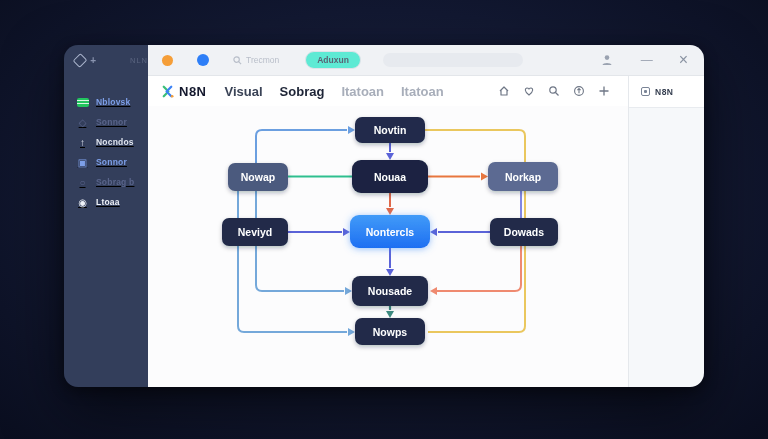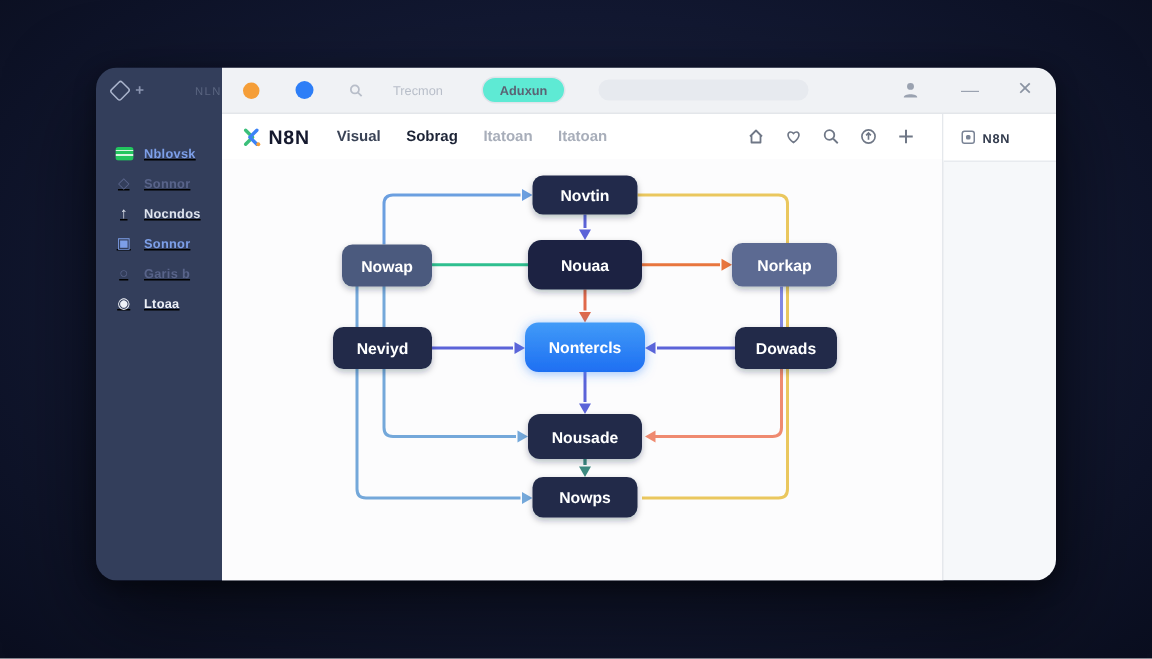--- a/index.html
+++ b/index.html
@@ -28,38 +28,38 @@
 
   
   .win-right { flex:1; display:flex; flex-direction:column; }
 
   
   .topbar { height:31px; background:#f0f2f5; border-bottom:1px solid #e3e6ea;
     display:flex; align-items:center; padding:0 14px; gap:10px; }
   .dot { border-radius:50%; flex:0 0 auto; }
   .dot-orange { width:11px; height:11px; background:#f59e38; }
   .dot-blue { width:12px; height:12px; background:#2d7ef7; margin-left:14px; }
-  .tb-search { display:flex; align-items:center; gap:20px; margin-left:14px; color:#b8bec9; font-size:8.5px; }
+  .tb-search { display:flex; align-items:center; gap:4px; margin-left:14px; color:#b8bec9; font-size:8.5px; }
   .tb-btn { margin-left:16px; background:#5eead4; border:1px solid #dfe3e9; border-radius:10px;
     padding:3px 11px; font-size:8.5px; color:#5a6374; font-weight:600; cursor:pointer; }
   .tb-pill { margin-left:12px; width:140px; height:14px; background:#e7eaef; border-radius:7px; }
   .tb-spacer { flex:1; }
   .tb-min { color:#9aa2b0; font-size:12px; margin-right:16px; cursor:pointer; }
   .tb-close { color:#8a93a2; font-size:16px; line-height:1; cursor:pointer; margin-right:2px; }
   .person { margin-right:18px; }
 
   .content-row { flex:1; display:flex; min-height:0; }
 
   
   .main { flex:1; display:flex; flex-direction:column; background:#fff; min-width:0; }
   .hdr { height:30px; display:flex; align-items:center; padding:0 12px; background:#fff; }
   .logo { display:flex; align-items:center; gap:4px; }
   .logo-text { font-size:13px; font-weight:800; color:#15192e; letter-spacing:.5px; }
   .nav { display:flex; gap:17px; margin-left:18px; }
-  .nav span { font-size:10px; cursor:pointer; }
+  .nav span { font-size:13px; cursor:pointer; }
   .nv0 { color:#3a4356; font-weight:700; }
   .nv1 { color:#1d2436; font-weight:800; }
   .nv2,.nv3 { color:#a8aeba; font-weight:600; }
   .hdr-sp { flex:1; }
   .hdr-icons { display:flex; gap:13px; align-items:center; color:#6f7786; margin-right:6px; }
   .hdr-icons svg { display:block; cursor:pointer; }
 
   .canvas { flex:1; position:relative; background:#fcfcfd; }
   .canvas svg.diagram { position:absolute; inset:0; }
 
@@ -102,21 +102,21 @@
       <div class="sb-item">
         <span class="ic c-lite">↑</span>
         <span class="lbl c-lite">Nocndos</span>
       </div>
       <div class="sb-item">
         <span class="ic c-blue">▣</span>
         <span class="lbl c-blue">Sonnor</span>
       </div>
       <div class="sb-item">
         <span class="ic c-dim">○</span>
-        <span class="lbl c-dim">Garis b</span>
+        <span class="lbl c-dim">Sobrag b</span>
       </div>
       <div class="sb-item">
         <span class="ic c-white">◉</span>
         <span class="lbl c-white">Ltoaa</span>
       </div>
     </div>
   </div>
 
   <div class="win-right">
 

